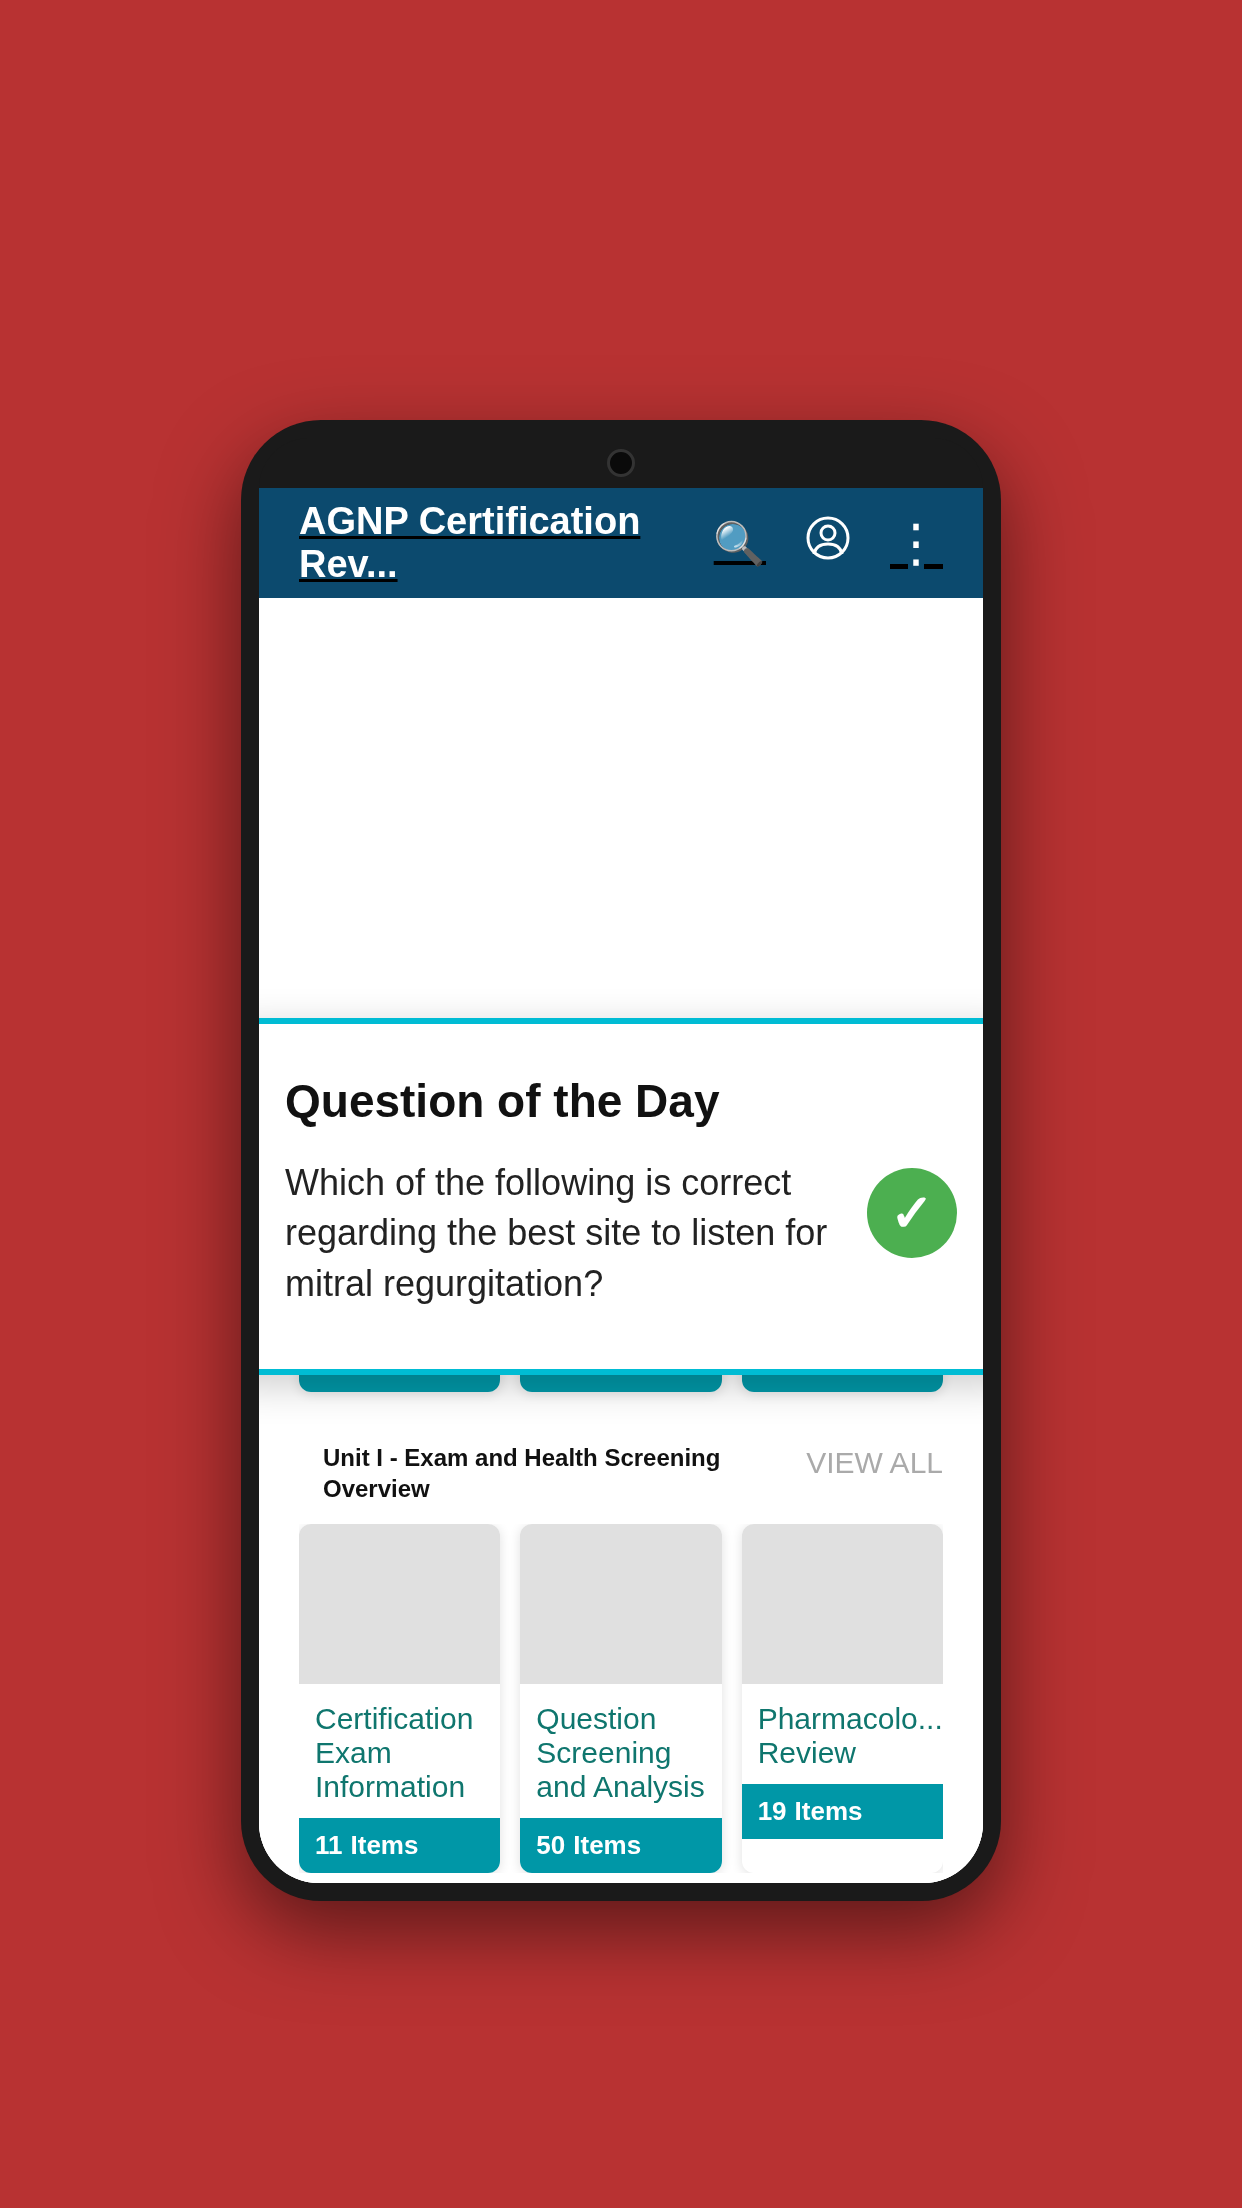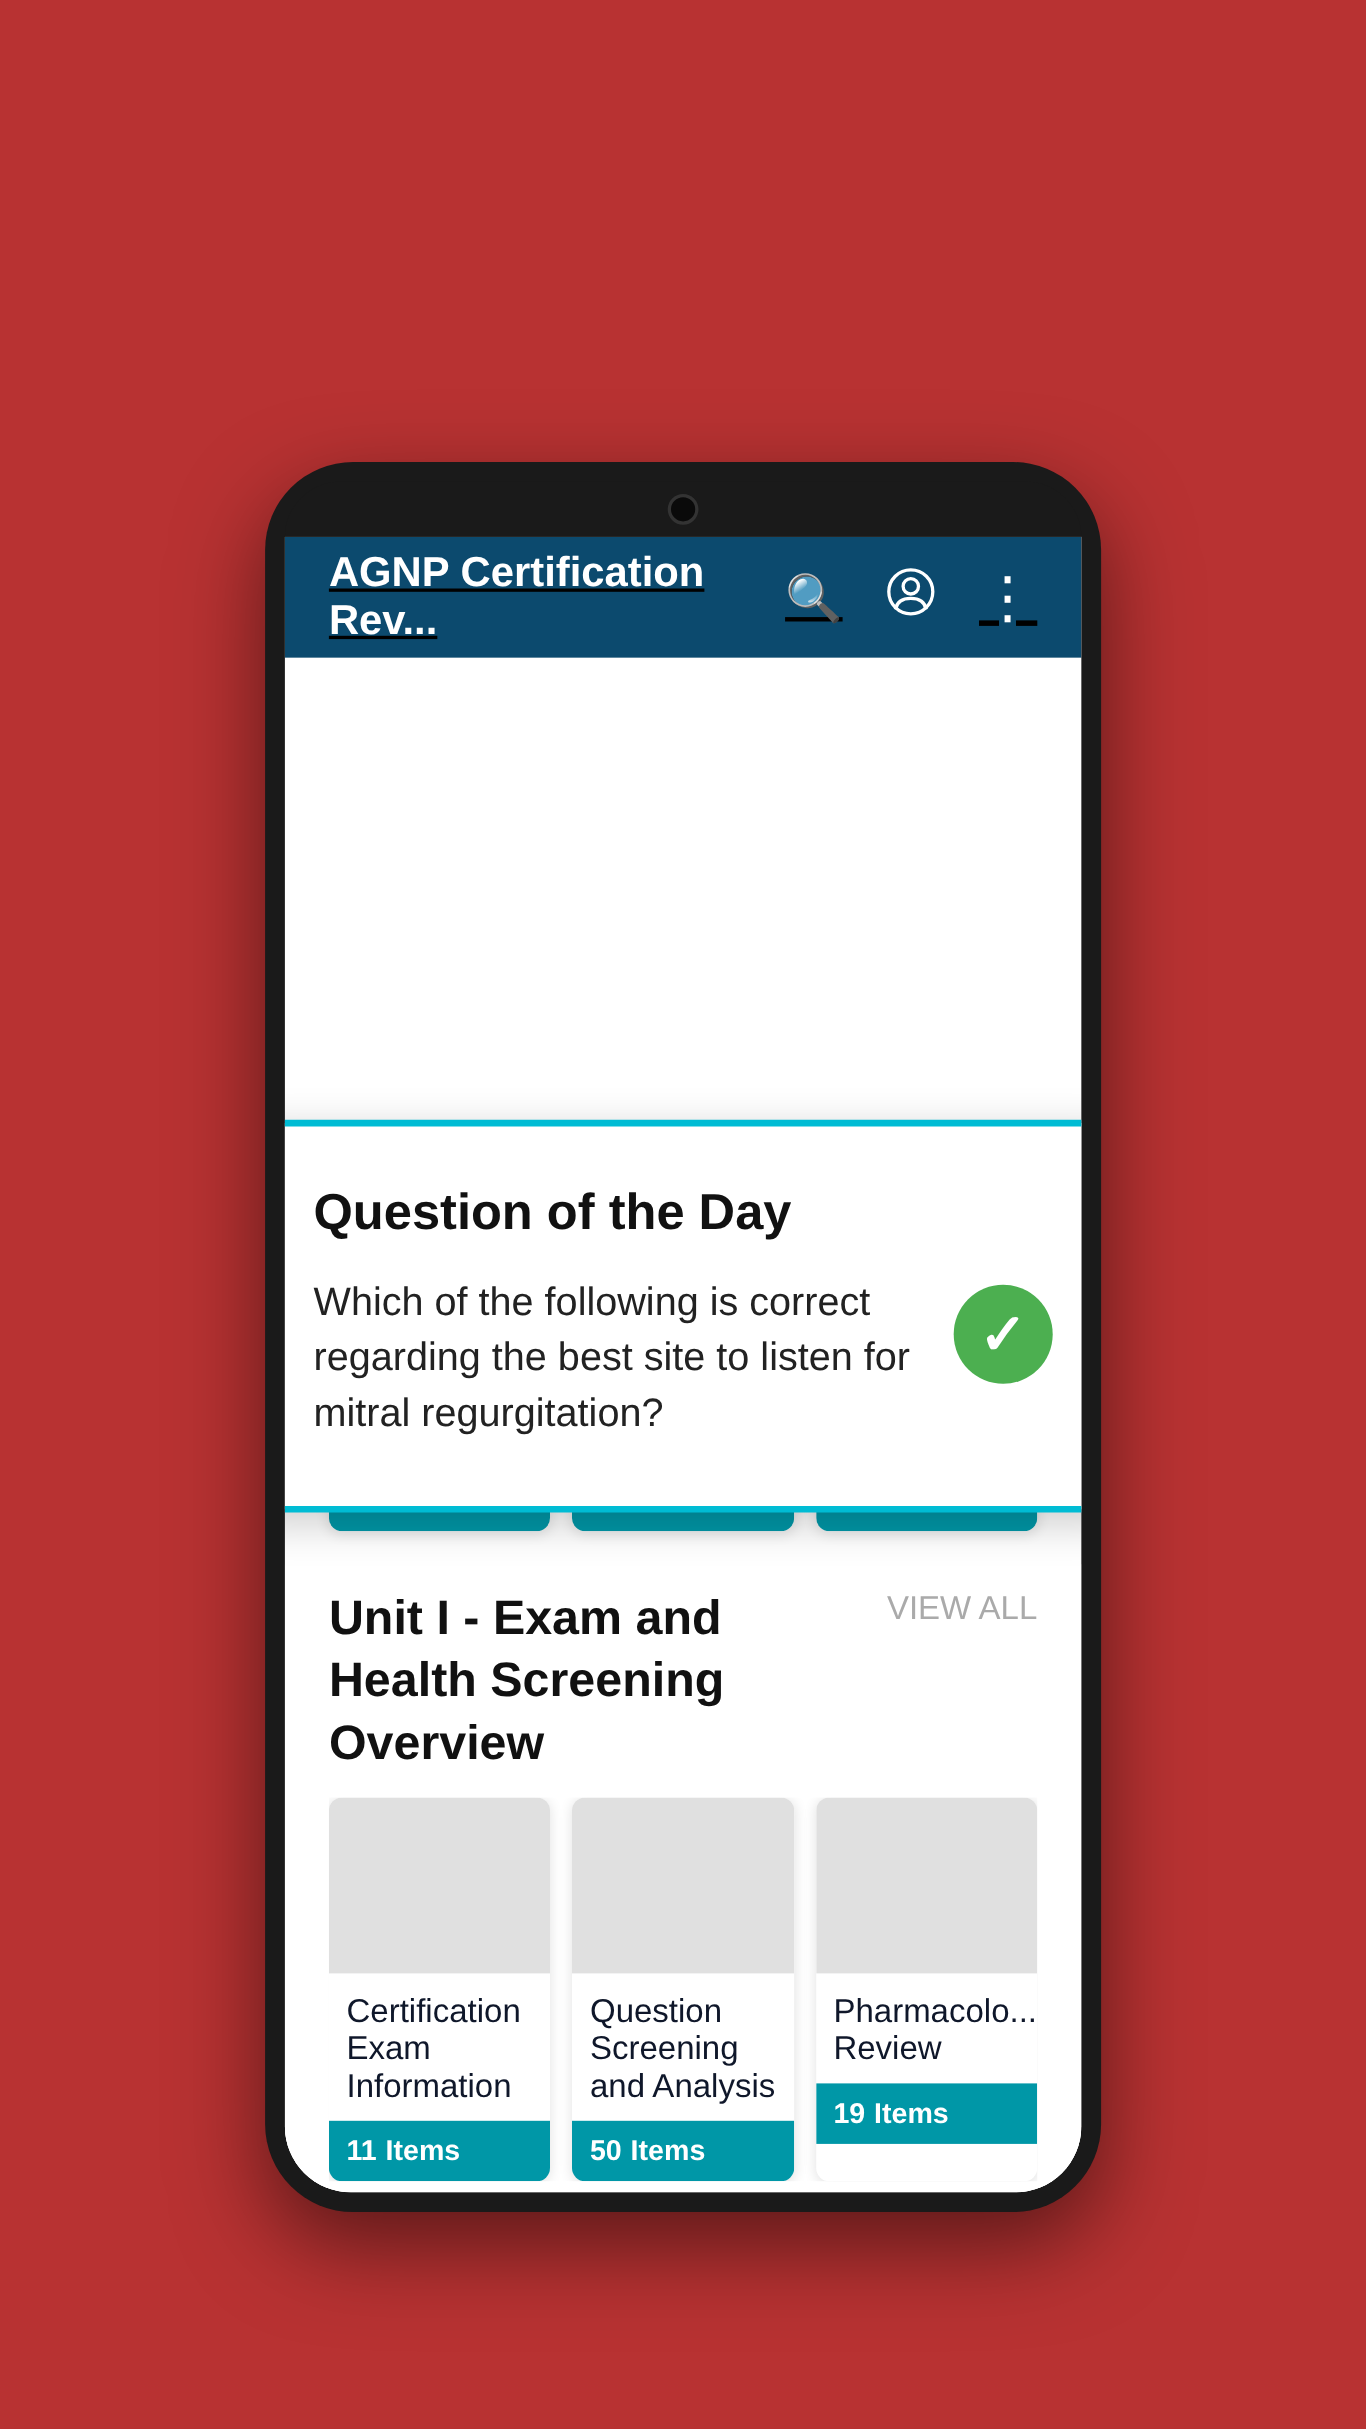--- a/index.html
+++ b/index.html
@@ -199,21 +199,21 @@
       min-width: 0;
     }
 
     .card-image-area {
       height: 160px;
       background: #e0e0e0;
     }
 
     .card-label {
       font-size: 30px;
-      color: #0f172a;
+      color: #0f766e;
       padding: 18px 16px 14px;
       font-weight: 500;
     }
 
     .card-badge {
       background: #0097a7;
       color: white;
       font-size: 26px;
       font-weight: bold;
       padding: 12px 16px;
@@ -232,25 +232,26 @@
     }
 
     .unit-header {
       display: flex;
       justify-content: space-between;
       align-items: flex-start;
       margin-bottom: 20px;
     }
 
     .unit-title {
-      font-size: 44px;
+      font-size: 24px;
       font-weight: bold;
       color: #111;
       max-width: 480px;
       line-height: 1.3;
+      margin-left: 24px;
     }
 
     .unit-view-all {
       font-size: 30px;
       color: #aaa;
       font-weight: 500;
       padding-top: 4px;
     }
 
     .unit-cards-row {

